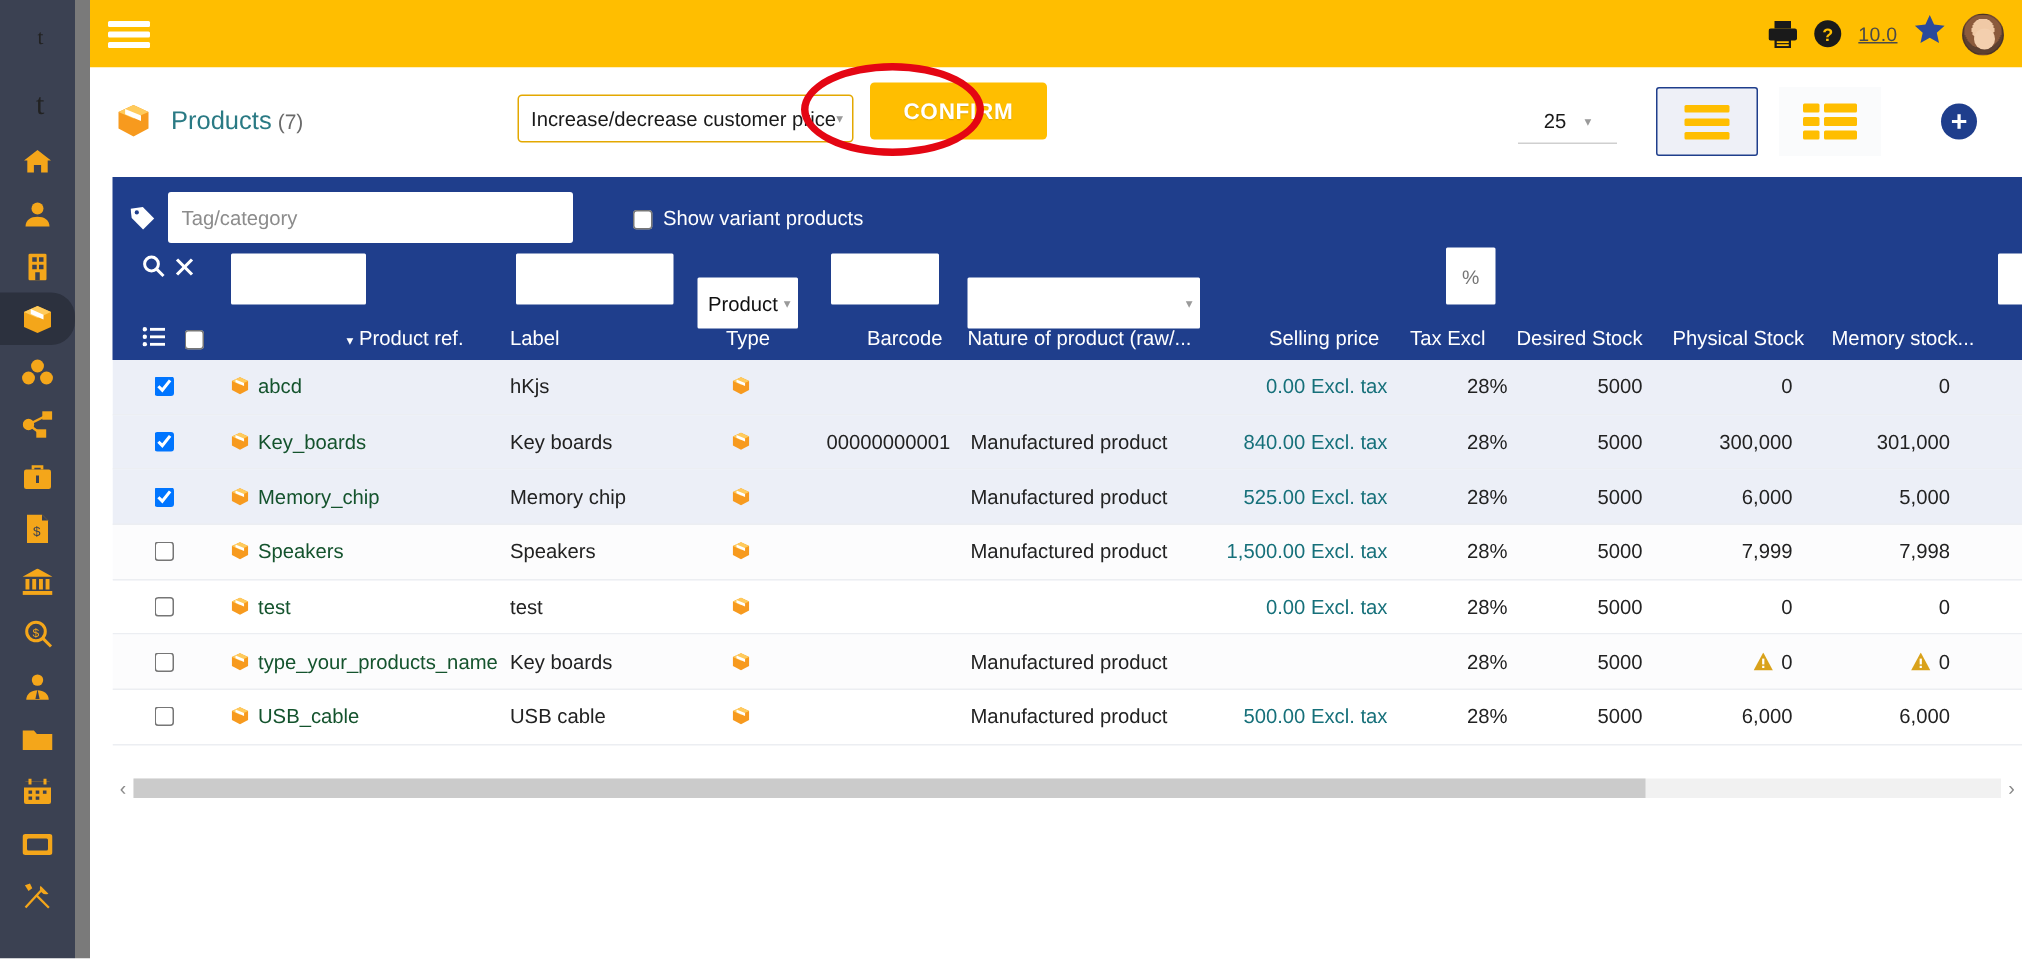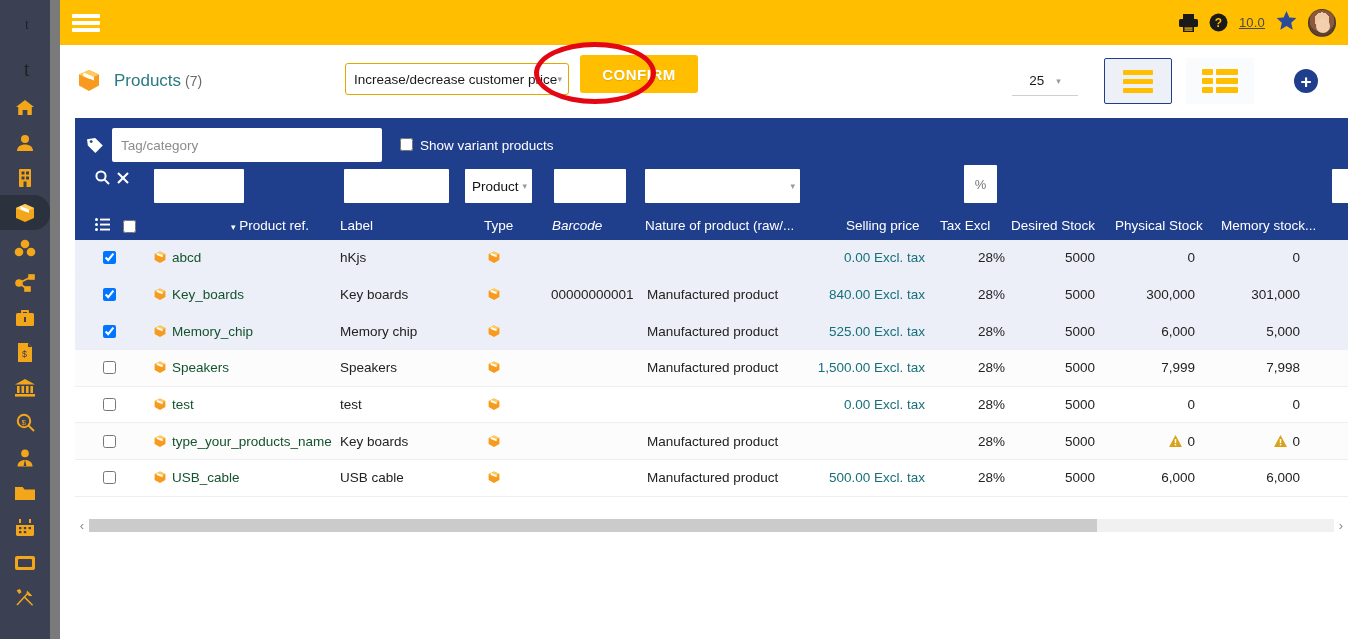--- a/index.html
+++ b/index.html
@@ -135,36 +135,36 @@
     background: #1f3e8c;
   }
   .tagrow { position: absolute; left: 12px; top: 10px; display: flex; align-items: center; }
   .tag-icon { color: #fff; margin-right: 8px; display: flex; }
   .tag-input {
     width: 270px; height: 34px; border: none; border-radius: 2px; background: #fff;
     padding: 0 9px; font-size: 13.5px; color: #111;
     font-family: "Liberation Sans", sans-serif;
   }
   .tag-input::placeholder { color: #8c8c8c; }
-  .variant-box { display: flex; align-items: flex-start; margin-left: 18px; }
+  .variant-box { display: flex; align-items: flex-end; margin-left: 40px; }
   .variant-box input { width: 13px; height: 13px; margin-right: 7px; }
   .variant-box label { color: #fff; font-size: 13.5px; }
 
   .searchicons {
     position: absolute; left: 20px; top: 52px;
     display: flex; align-items: center; gap: 7px; color: #fff;
   }
   .searchicons span { cursor: pointer; display: flex; }
 
   .fltr { position: absolute; background: #fff; border: none; border-radius: 1px;
           height: 34px; font-size: 13px; padding: 0 6px;
           font-family: "Liberation Sans", sans-serif; color:#111; }
   .fltr-sel { position: absolute; background:#fff; height: 34px; border-radius: 1px;
           display:flex; align-items:center; padding: 0 5px 0 7px; font-size: 13.5px;
-          color:#111; cursor:pointer; }
+          color:#111; cursor:pointer;margin-top:16px; }
   .fltr-sel .caret { margin-left:auto; color:#9a9a9a; font-size:9px; padding-left:4px;}
   .fltr-pct { text-align: center; color:#777; }
 
   .colhead {
     position: absolute; bottom: 0; left: 0; width: 100%; height: 30px;
     color: #fff; font-size: 13.5px;
   }
   .colhead > div { position: absolute; bottom: 7px; white-space: nowrap; }
 
   
@@ -512,21 +512,21 @@
             </svg>
         </span>
         <input type="checkbox" style="width: 13px; height: 13px;">
       </div>
       <div style="left:156px;">
         <span style="font-size:9px;">▾</span>
         <span>Product ref.</span>
       </div>
       <div style="left:265px;">Label</div>
       <div style="left:409px;">Type</div>
-      <div style="left:477px;font-style:italic;">Barcode</div>
+      <div style="left:503px;">Barcode</div>
       <div style="left:570px;">Nature of product (raw/...</div>
       <div style="left:771px;">Selling price</div>
       <div style="left:865px;">Tax Excl</div>
       <div style="left:936px;">Desired Stock</div>
       <div style="left:1040px;">Physical Stock</div>
       <div style="left:1146px;">Memory stock...</div>
     </div>
   </div>
 
   <div class="tablearea">

